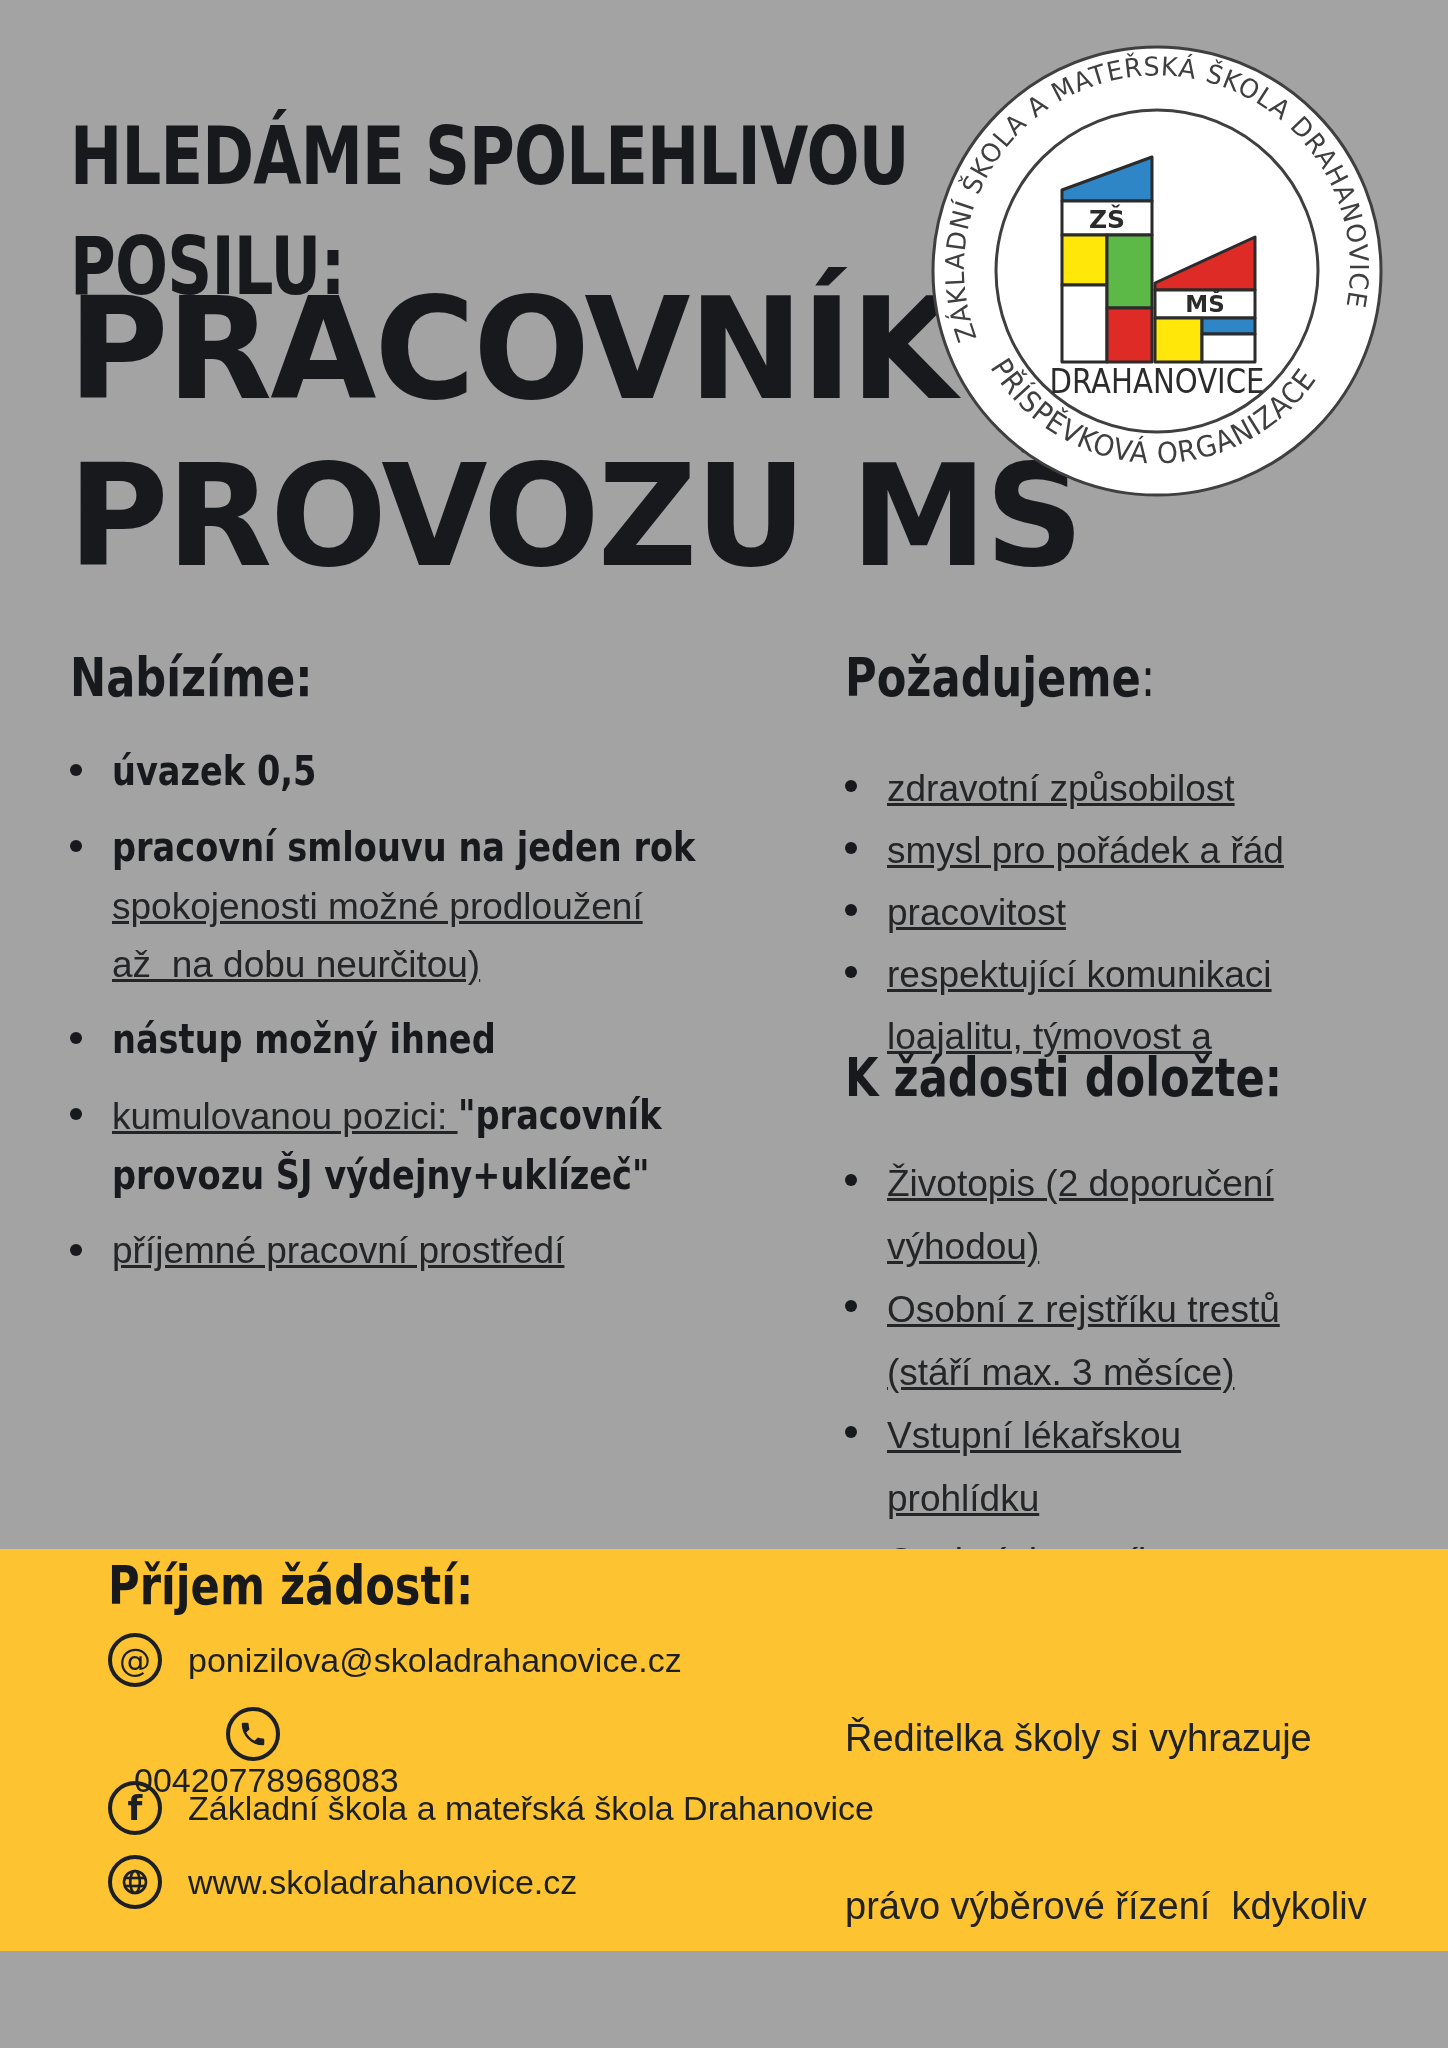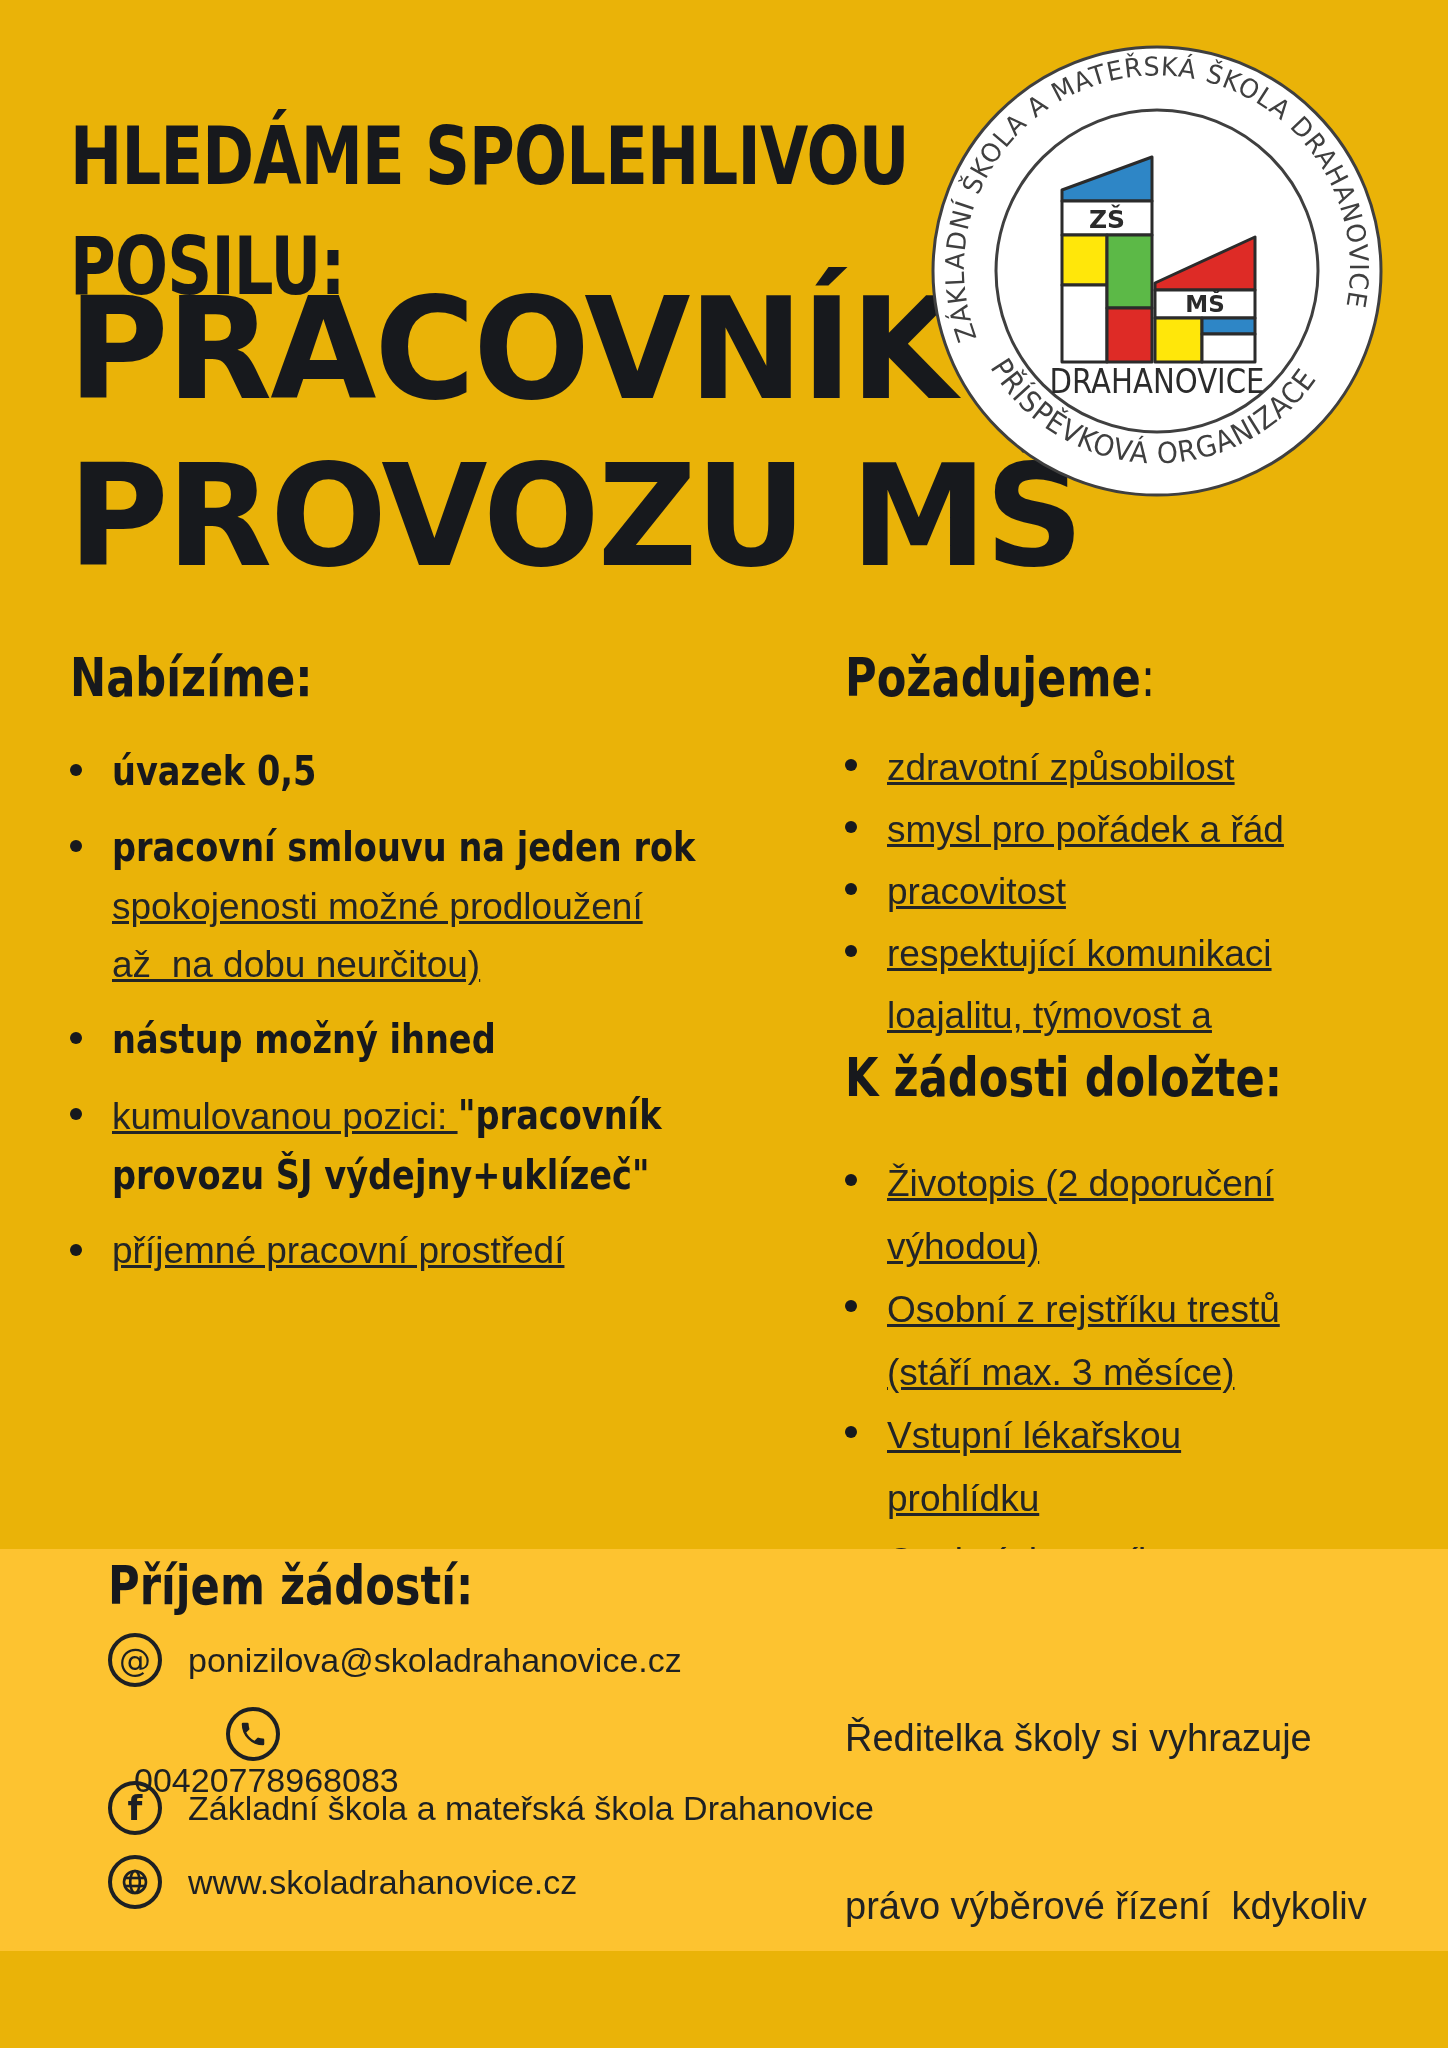--- a/index.html
+++ b/index.html
@@ -1,16 +1,16 @@
 <!DOCTYPE html>
 <html><head>
 <meta charset="utf-8">
 <style>
   html,body{margin:0;padding:0;background:#e8e8e8;}
-  .page{position:relative;width:1448px;height:2048px;background:#eab308;overflow:hidden;
+  .page{position:relative;width:1448px;height:2048px;background:#a3a3a3;overflow:hidden;
         font-family:"Liberation Sans",sans-serif;color:#232527;margin:0 auto;}
   
   .kicker{position:absolute;left:70px;font-family:"DejaVu Sans",sans-serif;font-weight:700;
           font-size:80px;line-height:1;color:#17191d;transform:scaleX(.78);transform-origin:left top;
           white-space:nowrap;letter-spacing:-1px;}
   .kicker.l1{top:117px;} .kicker.l2{top:227px;}
   .bigtitle{position:absolute;left:68px;font-family:"DejaVu Sans",sans-serif;font-weight:700;
           font-size:140px;line-height:1;color:#17191d;transform:scaleX(.98);transform-origin:left top;
           white-space:nowrap;letter-spacing:-2px;}
   .bigtitle.l1{top:280px;} .bigtitle.l2{top:447px;}
@@ -19,21 +19,21 @@
   
   .sechead{position:absolute;font-family:"DejaVu Sans",sans-serif;font-weight:700;font-size:54px;
            line-height:1.1;color:#17191d;transform:scaleX(.80);transform-origin:left top;white-space:nowrap;}
   .sechead .thin{font-weight:400;}
   #offer-heading{left:70px;top:648px;}
   #require-heading{left:845px;top:648px;}
   #docs-heading{left:845px;top:1048px;}
   
   .blist{position:absolute;text-decoration:underline;}
   #offer-list{left:70px;top:742px;width:700px;}
-  #require-list{left:845px;top:737px;width:560px;}
+  #require-list{left:845px;top:758px;width:560px;}
   #docs-list{left:845px;top:1152px;width:560px;}
   .item{display:flex;align-items:flex-start;}
   #offer-list .item{margin-bottom:16px;}
   .dot{flex:0 0 12px;width:12px;height:12px;border-radius:50%;background:#17191d;margin-top:22px;}
   .itxt{margin-left:30px;}
   .line{white-space:pre-wrap;font-size:37px;line-height:58px;color:#232527;}
   #require-list .line{line-height:62px;}
   #docs-list .line{line-height:63px;}
   .bseg{display:inline-block;font-family:"DejaVu Sans",sans-serif;font-weight:700;font-size:40px;
         transform:scaleX(.84);transform-origin:left bottom;color:#17191d;white-space:pre;}

